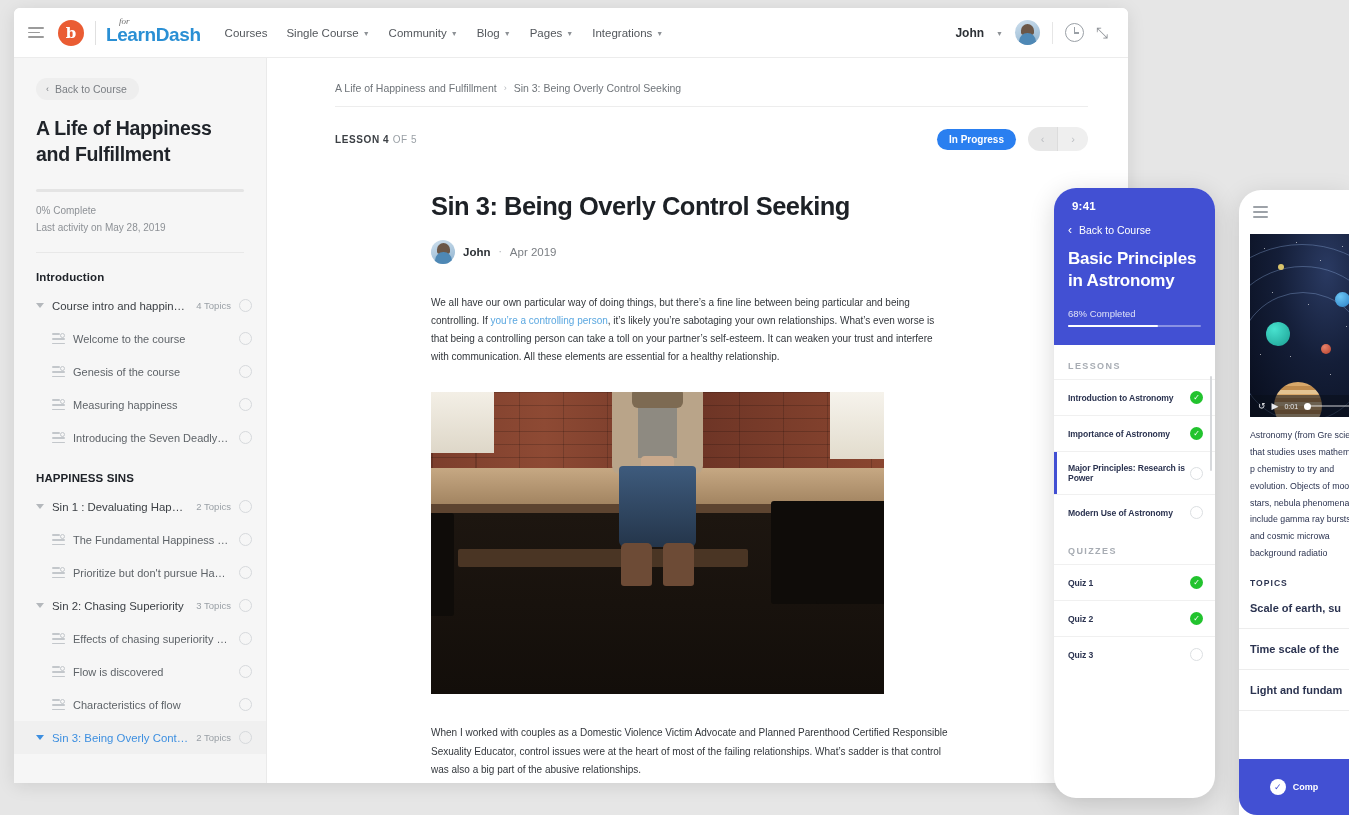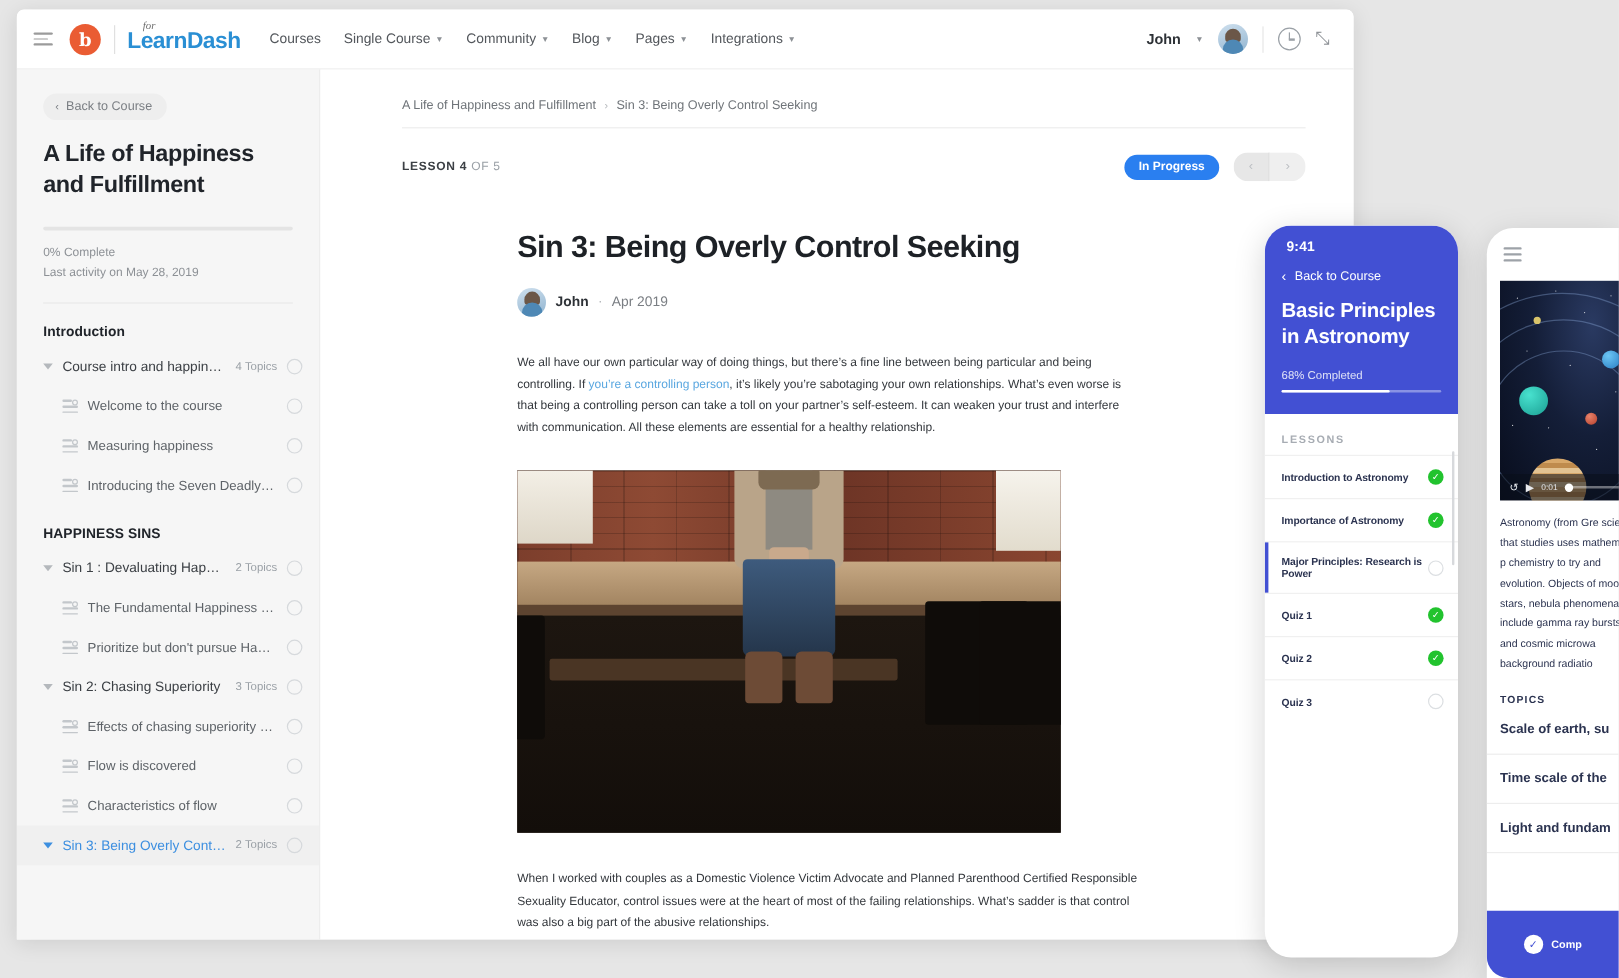--- a/index.html
+++ b/index.html
@@ -336,20 +336,29 @@
           </span>
         <span class="sb-label">Welcome to the course</span>
         <span class="sb-circle"></span>
       </div>
       <div class="sb-row topic">
         <span class="topic-icon">
             <i></i>
             <i></i>
             <i></i>
           </span>
+        <span class="sb-label">Genesis of the course</span>
+        <span class="sb-circle"></span>
+      </div>
+      <div class="sb-row topic">
+        <span class="topic-icon">
+            <i></i>
+            <i></i>
+            <i></i>
+          </span>
         <span class="sb-label">Measuring happiness</span>
         <span class="sb-circle"></span>
       </div>
       <div class="sb-row topic">
         <span class="topic-icon">
             <i></i>
             <i></i>
             <i></i>
           </span>
         <span class="sb-label">Introducing the Seven Deadly Happine…</span>
@@ -555,21 +564,26 @@
       <span class="tick">✓</span>
     </div>
     <div class="ph-row">
       <span class="lbl">Importance of Astronomy</span>
       <span class="tick">✓</span>
     </div>
     <div class="ph-row cur">
       <span class="lbl">Major Principles: Research is Power</span>
       <span class="ring"></span>
     </div>
-
+    <div class="ph-row">
+      <span class="lbl">Modern Use of Astronomy</span>
+      <span class="ring"></span>
+    </div>
+
+    <div class="ph-sec">QUIZZES</div>
     <div class="ph-row">
       <span class="lbl">Quiz 1</span>
       <span class="tick">✓</span>
     </div>
     <div class="ph-row">
       <span class="lbl">Quiz 2</span>
       <span class="tick">✓</span>
     </div>
     <div class="ph-row">
       <span class="lbl">Quiz 3</span>

